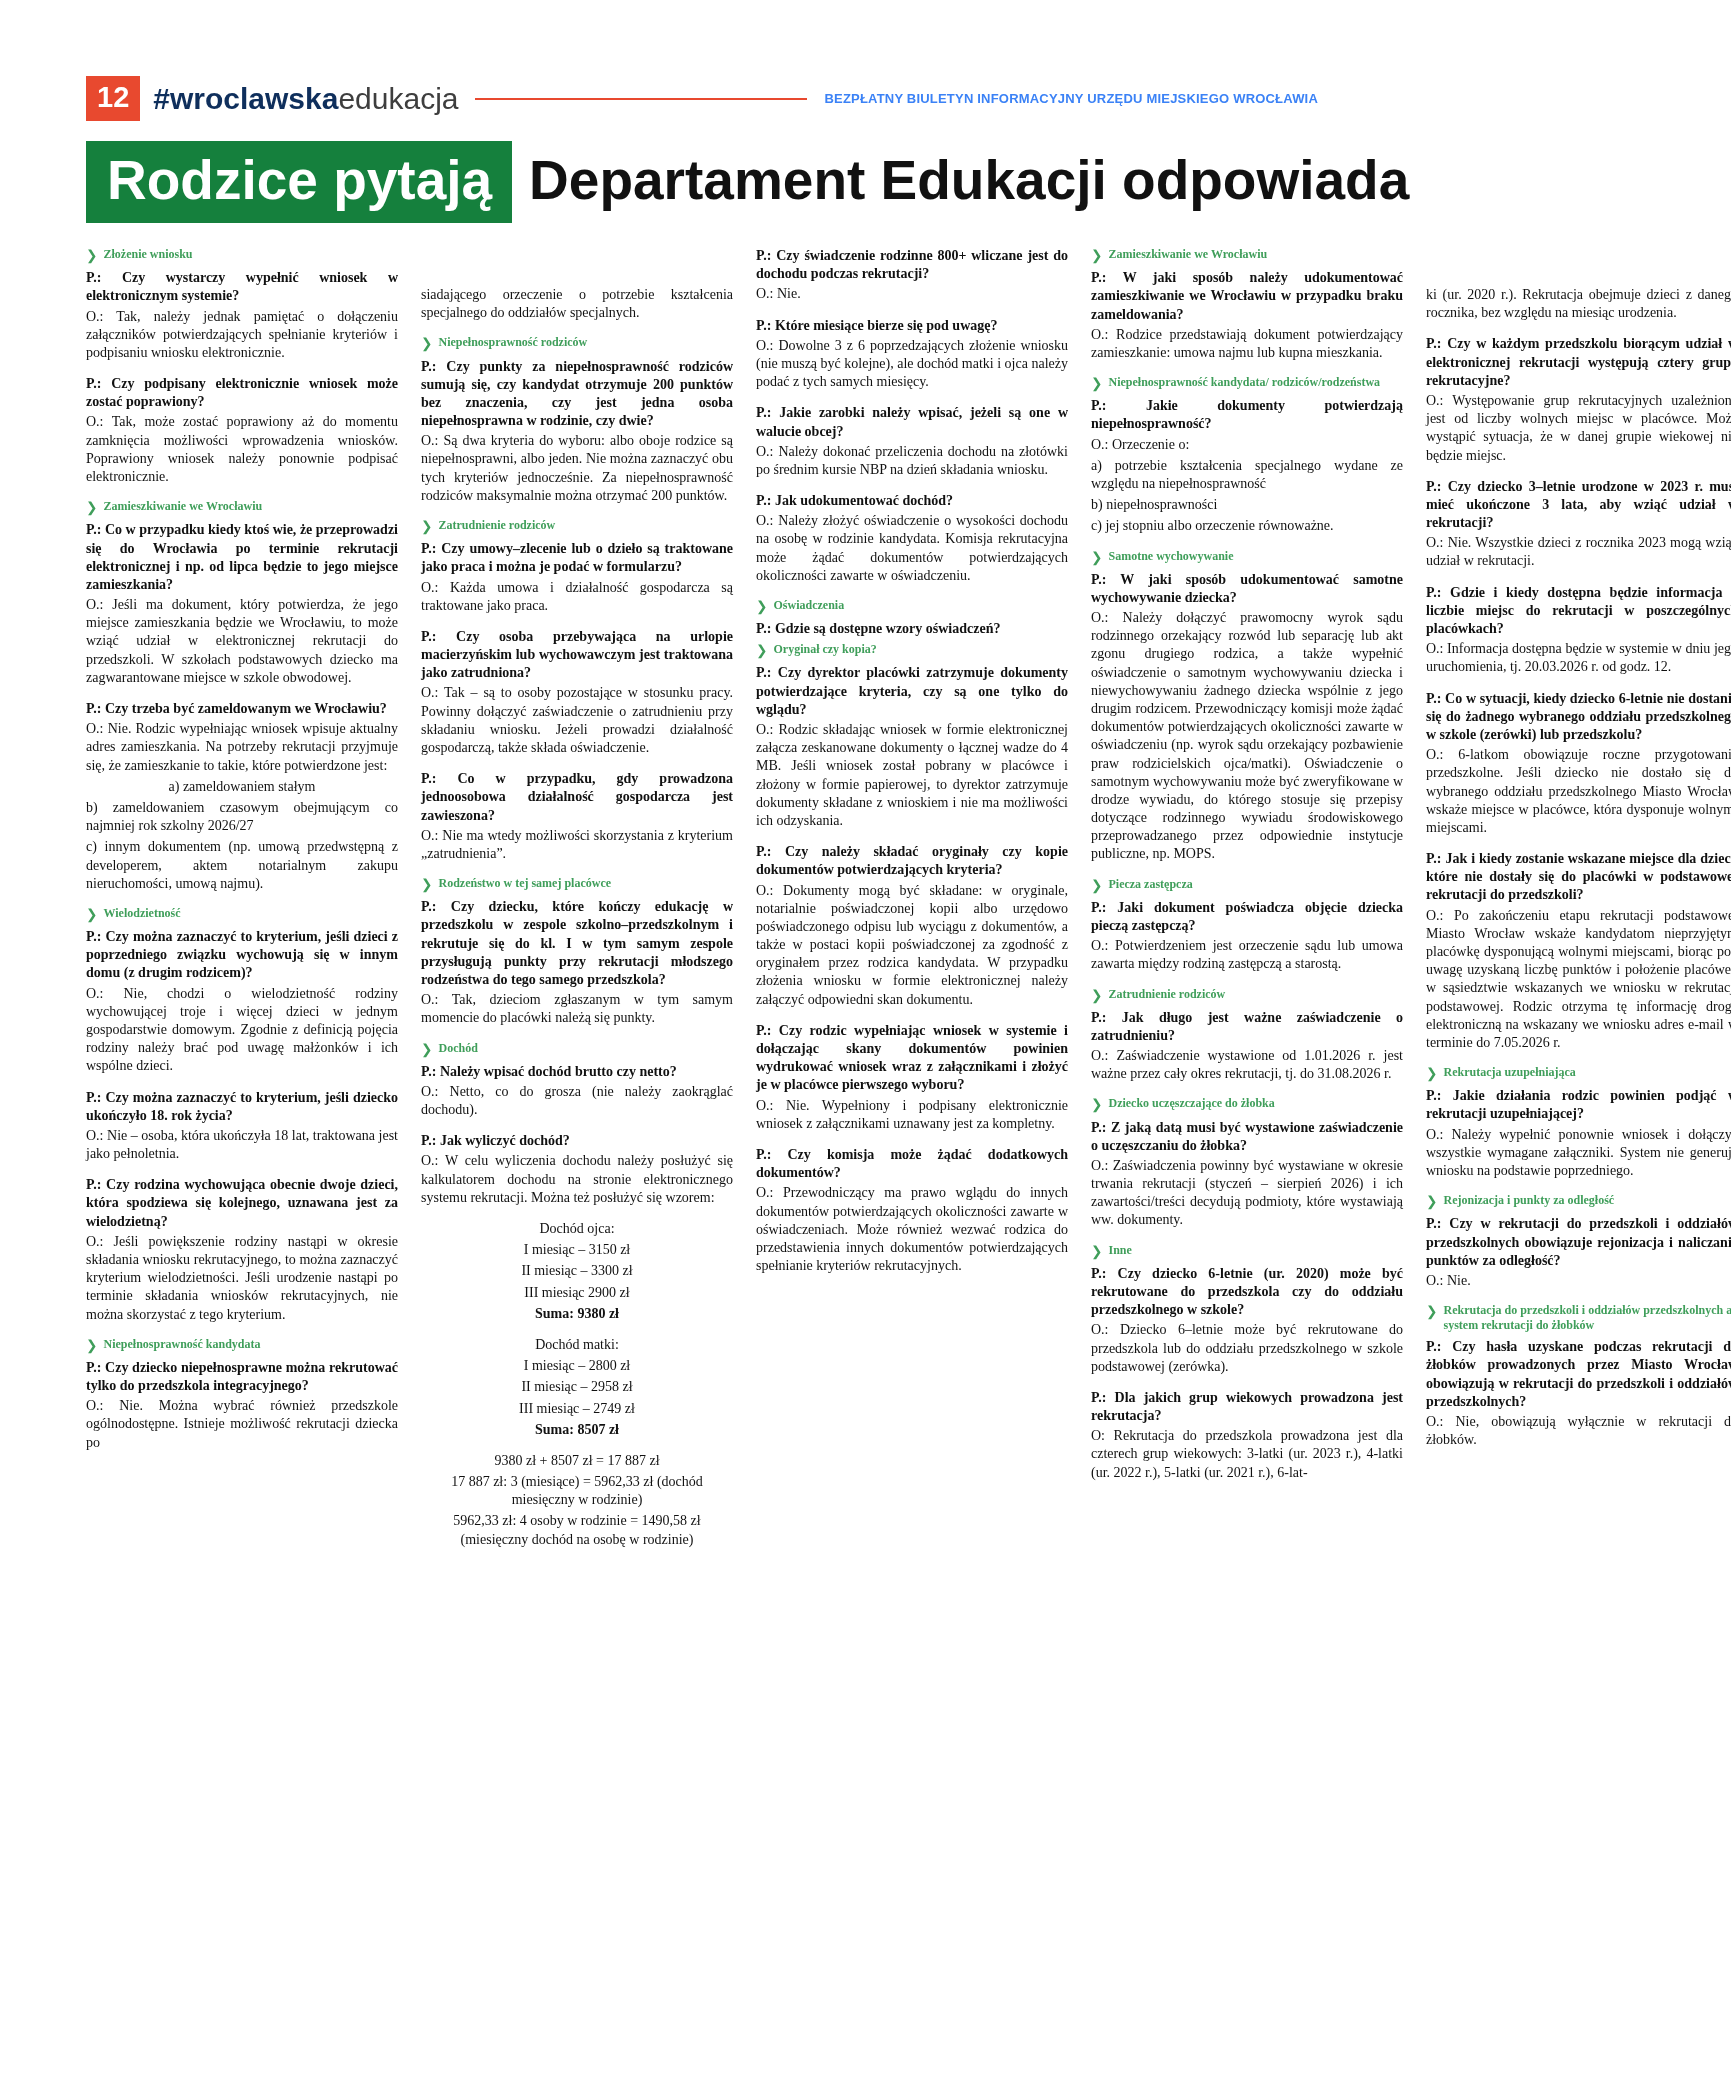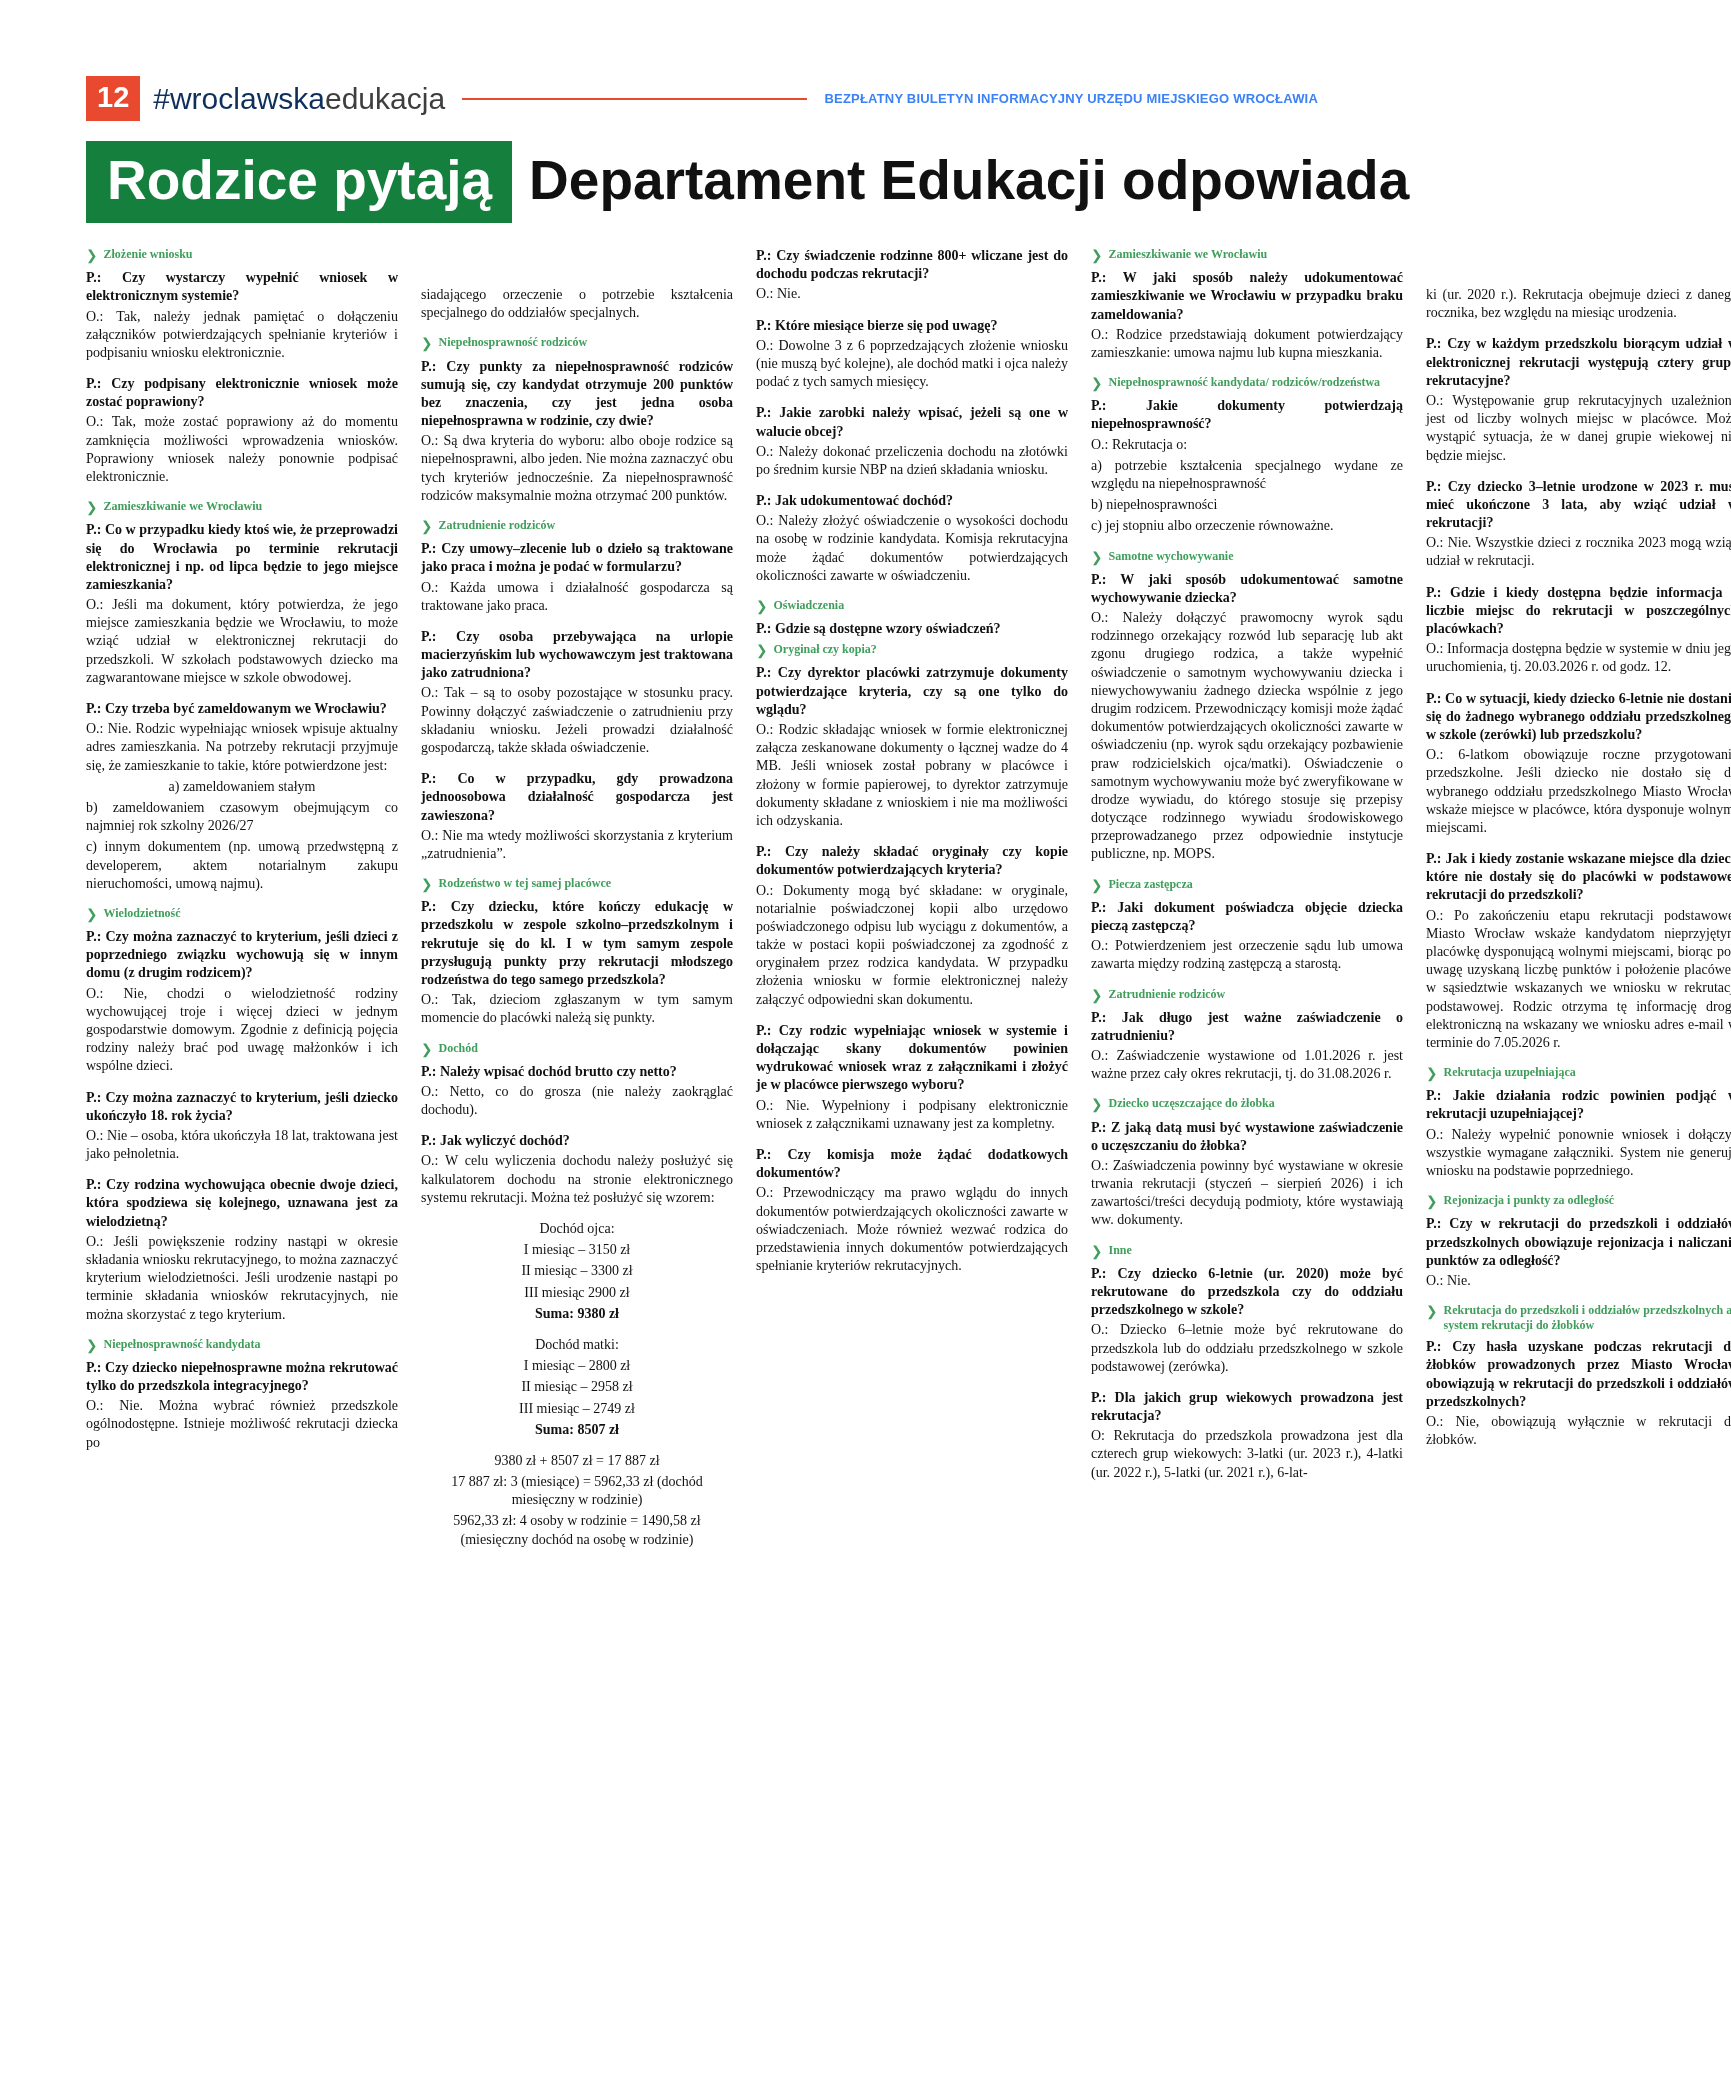--- a/index.html
+++ b/index.html
@@ -34,21 +34,21 @@
     line-height: 1;
     padding: 7px 11px 9px 11px;
     margin-right: 13px;
   }
   .brand {
     font-family: "Liberation Sans", sans-serif;
     font-size: 30px;
     line-height: 1;
     white-space: nowrap;
   }
-  .brand .hash { font-weight: normal; color: #0f2f5c; }
+  .brand .hash { font-weight: bold; color: #0f2f5c; }
   .brand .edu { font-weight: normal; color: #3e3e3e; }
   .rule {
     flex: 1;
     height: 2px;
     background: #e8492f;
     margin: 0 17px 0 17px;
   }
   .masthead-right {
     font-family: "Liberation Sans", sans-serif;
     font-weight: bold;
@@ -291,21 +291,21 @@
         <span class="sect-label">Zamieszkiwanie we Wrocławiu</span>
       </div>
       <p class="q">P.: W jaki sposób należy udokumentować zamieszkiwanie we Wrocławiu w przypadku braku zameldowania?</p>
       <p class="a">O.: Rodzice przedstawiają dokument potwierdzający zamieszkanie: umowa najmu lub kupna mieszkania.</p>
 
       <div class="sect">
         <span class="chev">❯</span>
         <span class="sect-label">Niepełnosprawność kandydata/ rodziców/rodzeństwa</span>
       </div>
       <p class="q">P.: Jakie dokumenty potwierdzają niepełnosprawność?</p>
-      <p class="a nobreak">O.: Rekrutacja o:</p>
+      <p class="a nobreak">O.: Orzeczenie o:</p>
       <p class="a nobreak">a) potrzebie kształcenia specjalnego wydane ze względu na niepełnosprawność</p>
       <p class="a nobreak">b) niepełnosprawności</p>
       <p class="a">c) jej stopniu albo orzeczenie równoważne.</p>
 
       <div class="sect">
         <span class="chev">❯</span>
         <span class="sect-label">Samotne wychowywanie</span>
       </div>
       <p class="q">P.: W jaki sposób udokumentować samotne wychowywanie dziecka?</p>
       <p class="a">O.: Należy dołączyć prawomocny wyrok sądu rodzinnego orzekający rozwód lub separację lub akt zgonu drugiego rodzica, a także wypełnić oświadczenie o samotnym wychowywaniu dziecka i niewychowywaniu żadnego dziecka wspólnie z jego drugim rodzicem. Przewodniczący komisji może żądać dokumentów potwierdzających okoliczności zawarte w oświadczeniu (np. wyrok sądu orzekający pozbawienie praw rodzicielskich ojca/matki). Oświadczenie o samotnym wychowywaniu może być zweryfikowane w drodze wywiadu, do którego stosuje się przepisy dotyczące rodzinnego wywiadu środowiskowego przeprowadzanego przez odpowiednie instytucje publiczne, np. MOPS.</p>

